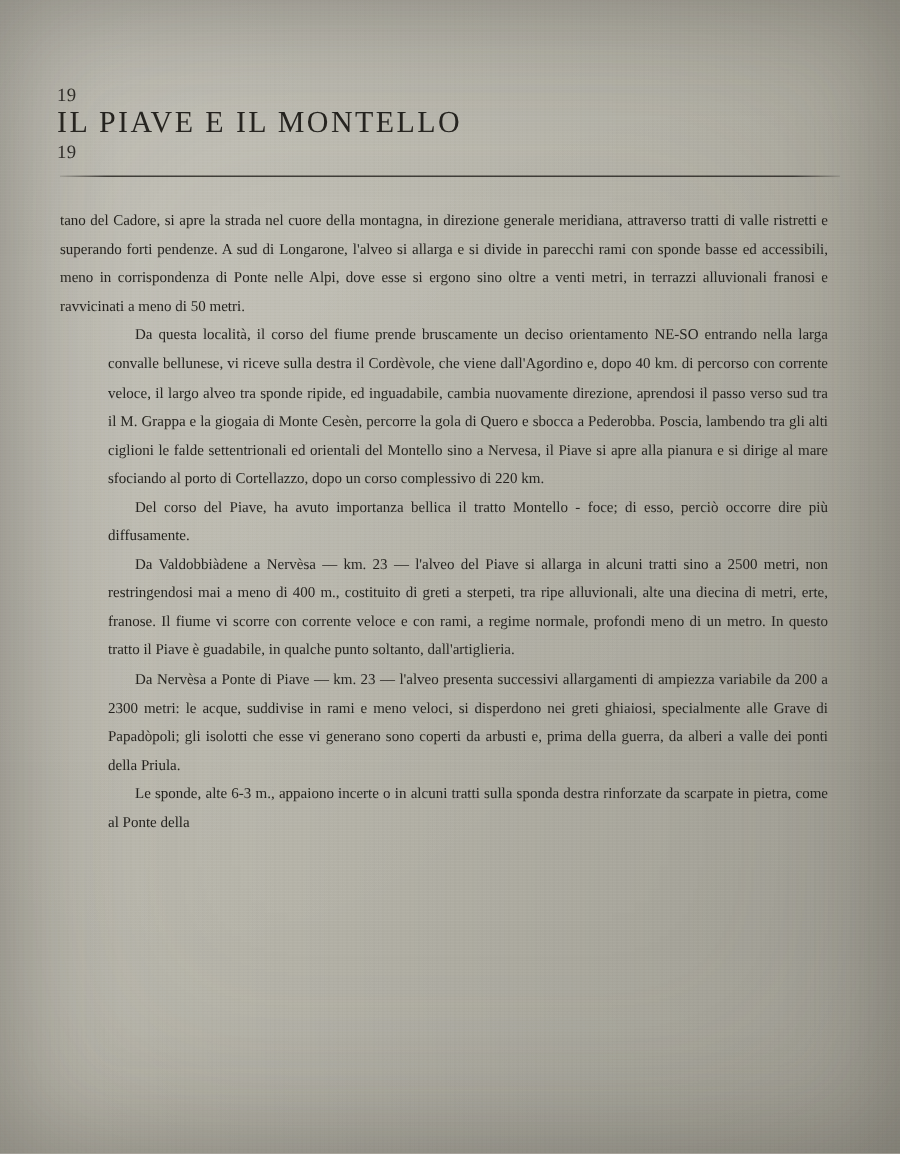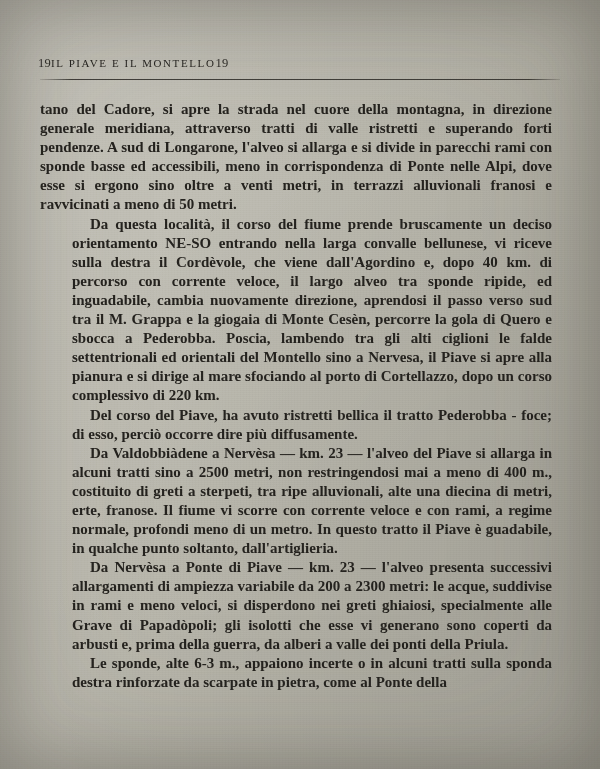--- a/index.html
+++ b/index.html
@@ -42,54 +42,54 @@
   .content {
     position: absolute;
     left: 36px;
     top: 56px;
     width: 528px;
   }
 
   .header {
     display: flex;
     align-items: baseline;
-    justify-content: flex-start;
+    justify-content: space-between;
     padding: 0 2px 0 2px;
     margin-bottom: 8px;
+    flex-direction: column;
   }
   .folio {
     font-size: 12.5px;
     color: #2e2c28;
     letter-spacing: 0.3px;
     font-family: "Liberation Serif", serif;
   }
   .running-head {
-    font-size: 11px;
+    font-size: 20px;
     letter-spacing: 1.6px;
     color: #262420;
     font-family: "Liberation Serif", serif;
     font-variant: small-caps;
     white-space: nowrap;
     transform: scaleY(1.02);
   }
   .rule {
     height: 1px;
     background: linear-gradient(90deg, rgba(40,38,34,0.15) 0%, rgba(40,38,34,0.85) 6%, rgba(40,38,34,0.85) 94%, rgba(40,38,34,0.15) 100%);
     margin: 6px 4px 20px 4px;
   }
 
   .body-text {
     width: 512px;
     margin-left: 4px;
-    font-size: 15px;
+    font-size: 10px;
     line-height: 19.1px;
     color: #24221e;
     text-align: justify;
     text-justify: inter-word;
-    font-weight: bold;
     -webkit-font-smoothing: none;
   }
   .body-text p {
     margin: 0;
     text-indent: 0;
   }
   .body-text p.indent {
     text-indent: 18px;
     margin-left: 32px;
   }
@@ -104,21 +104,21 @@
       <span class="folio">19</span>
       <span class="running-head">IL PIAVE E IL MONTELLO</span>
       <span class="folio">19</span>
     </div>
 
     <div class="rule"></div>
 
     <div class="body-text">
       <p>tano del Cadore, si apre la strada nel cuore della montagna, in direzione generale meridiana, attraverso tratti di valle ristretti e superando forti pendenze. A sud di Longarone, l'alveo si allarga e si divide in parecchi rami con sponde basse ed accessibili, meno in corrispondenza di Ponte nelle Alpi, dove esse si ergono sino oltre a venti metri, in terrazzi alluvionali franosi e ravvicinati a meno di 50 metri.</p>
       <p class="indent">Da questa località, il corso del fiume prende bruscamente un deciso orientamento NE-SO entrando nella larga convalle bellunese, vi riceve sulla destra il Cordèvole, che viene dall'Agordino e, dopo 40 km. di percorso con corrente veloce, il largo alveo tra sponde ripide, ed inguadabile, cambia nuovamente direzione, aprendosi il passo verso sud tra il M. Grappa e la giogaia di Monte Cesèn, percorre la gola di Quero e sbocca a Pederobba. Poscia, lambendo tra gli alti ciglioni le falde settentrionali ed orientali del Montello sino a Nervesa, il Piave si apre alla pianura e si dirige al mare sfociando al porto di Cortellazzo, dopo un corso complessivo di 220 km.</p>
-      <p class="indent">Del corso del Piave, ha avuto ristretti bellica il tratto Pederobba - foce; di esso, perciò occorre dire più diffusamente.</p>
+      <p class="indent">Del corso del Piave, ha avuto importanza bellica il tratto Montello - foce; di esso, perciò occorre dire più diffusamente.</p>
       <p class="indent">Da Valdobbiàdene a Nervèsa — km. 23 — l'alveo del Piave si allarga in alcuni tratti sino a 2500 metri, non restringendosi mai a meno di 400 m., costituito di greti a sterpeti, tra ripe alluvionali, alte una diecina di metri, erte, franose. Il fiume vi scorre con corrente veloce e con rami, a regime normale, profondi meno di un metro. In questo tratto il Piave è guadabile, in qualche punto soltanto, dall'artiglieria.</p>
       <p class="indent">Da Nervèsa a Ponte di Piave — km. 23 — l'alveo presenta successivi allargamenti di ampiezza variabile da 200 a 2300 metri: le acque, suddivise in rami e meno veloci, si disperdono nei greti ghiaiosi, specialmente alle Grave di Papadòpoli; gli isolotti che esse vi generano sono coperti da arbusti e, prima della guerra, da alberi a valle dei ponti della Priula.</p>
       <p class="indent">Le sponde, alte 6-3 m., appaiono incerte o in alcuni tratti sulla sponda destra rinforzate da scarpate in pietra, come al Ponte della</p>
     </div>
 
   </div>
   <div class="grain"></div>
   <div class="vignette"></div>
 </div>
 

